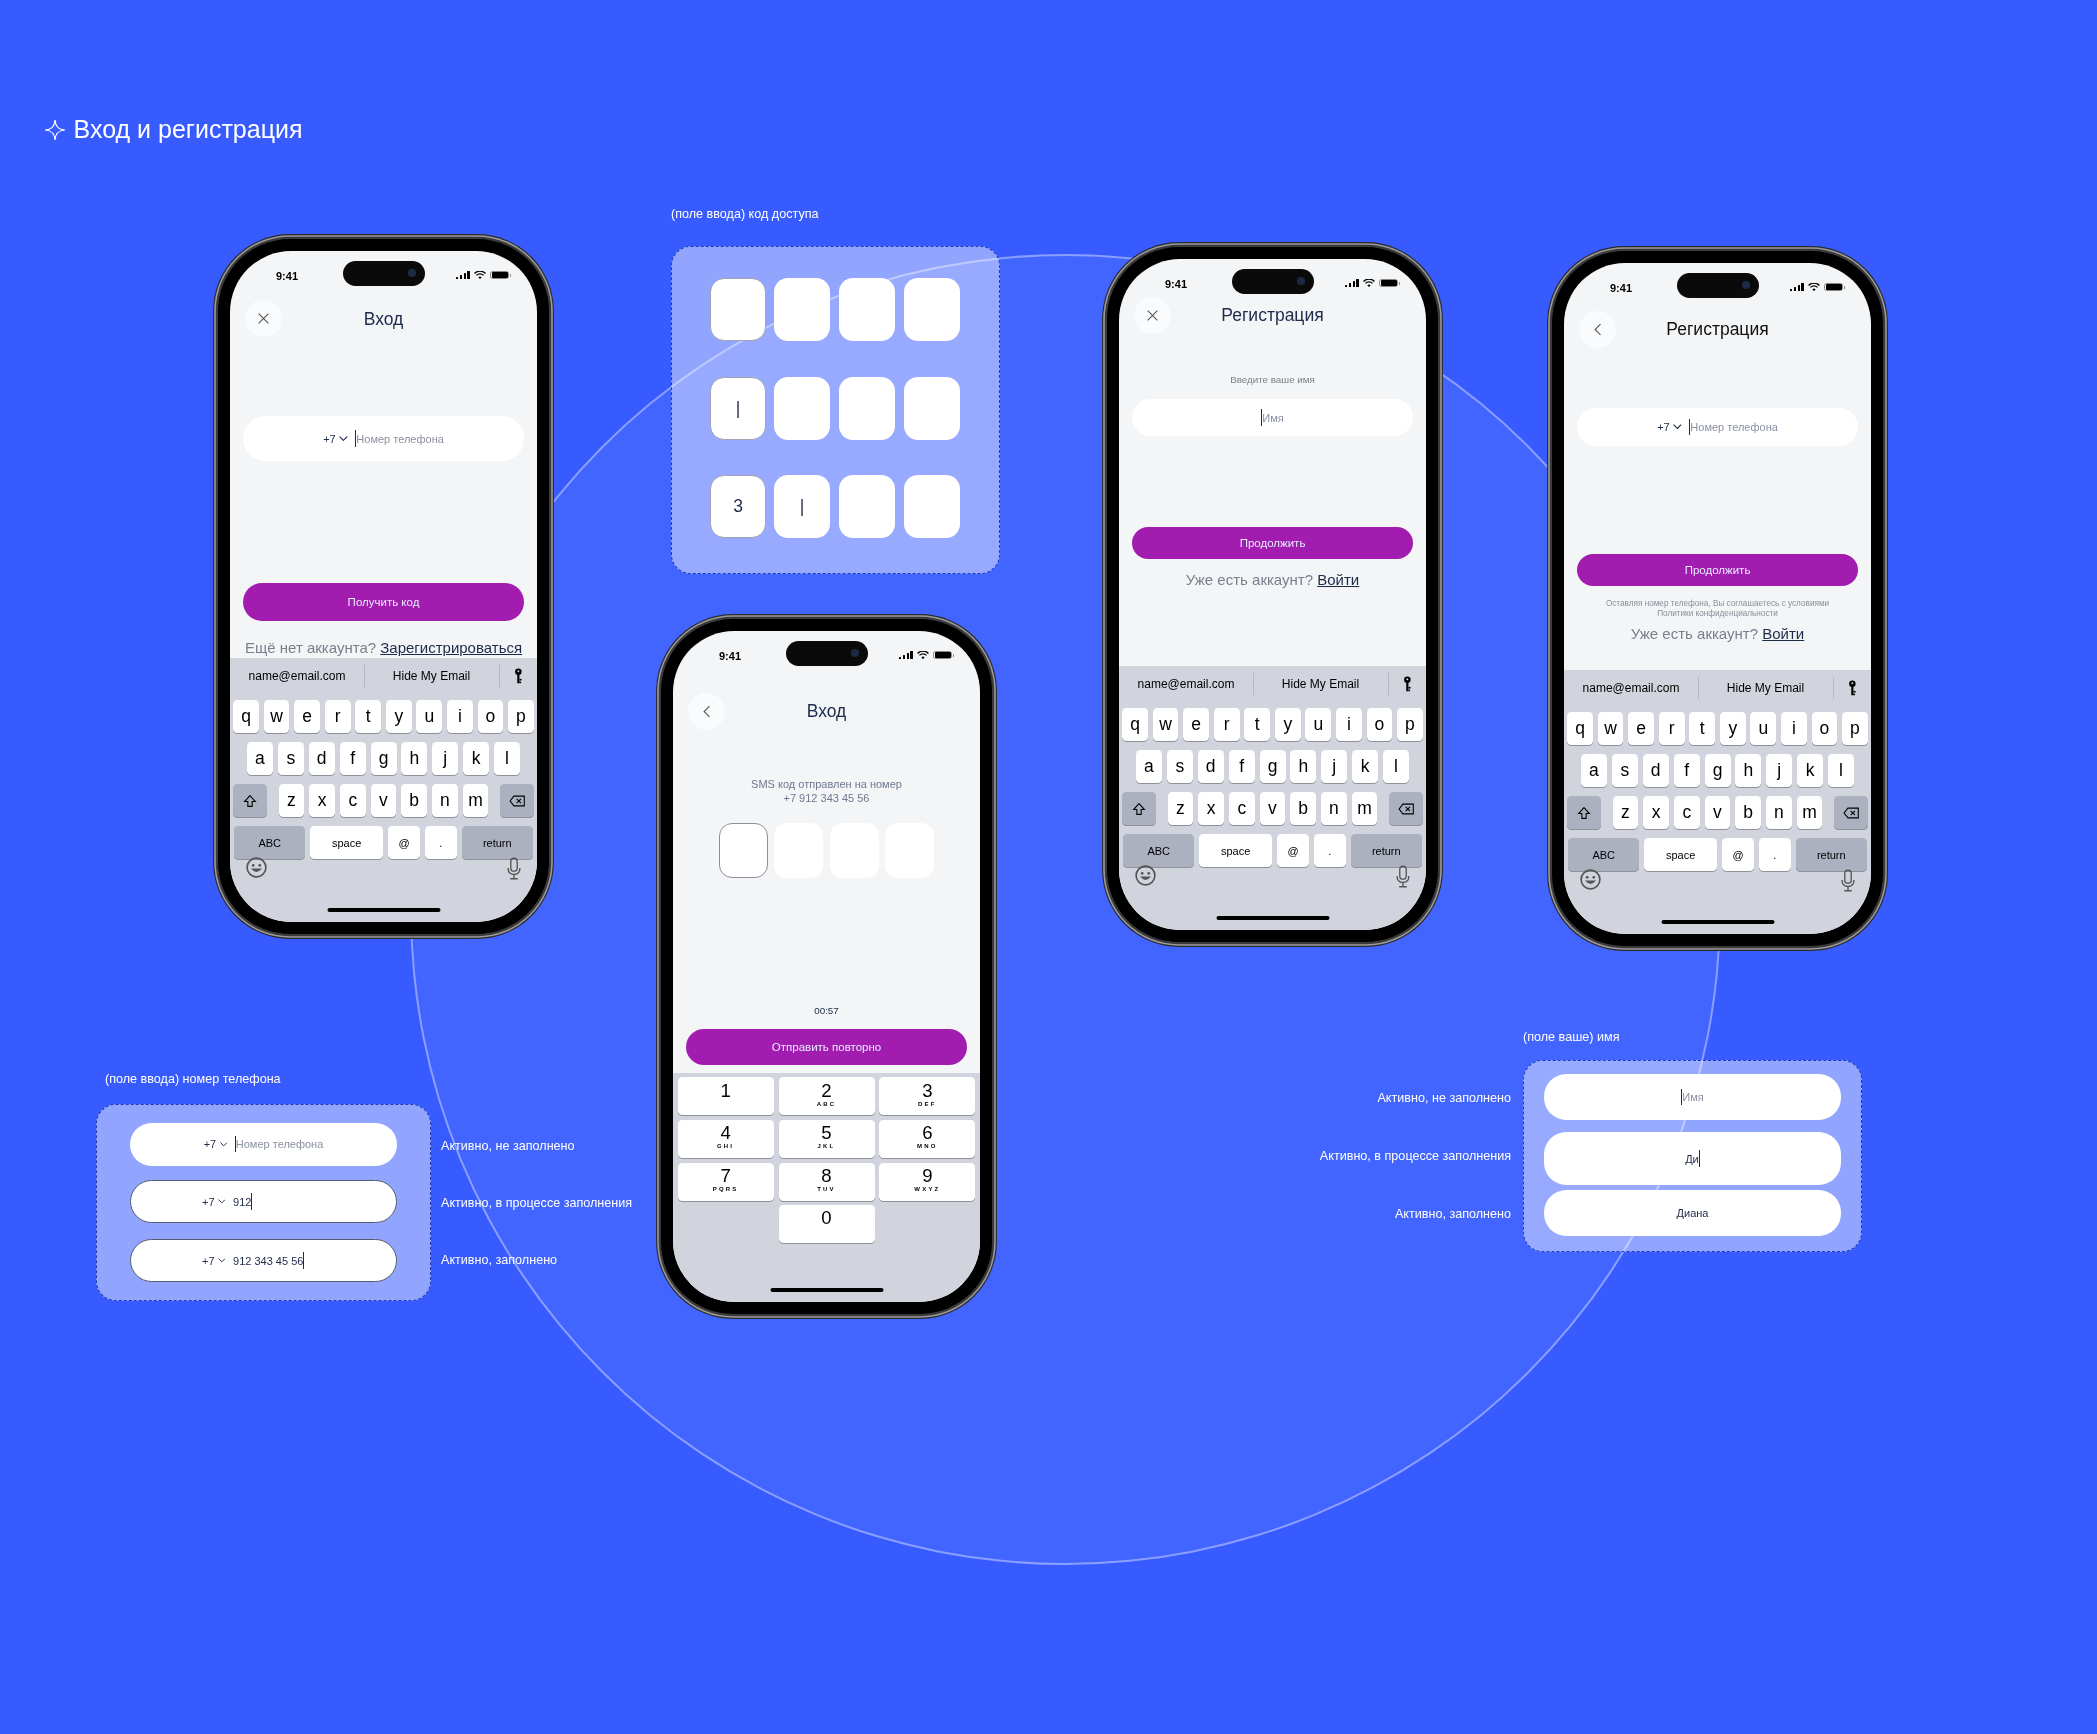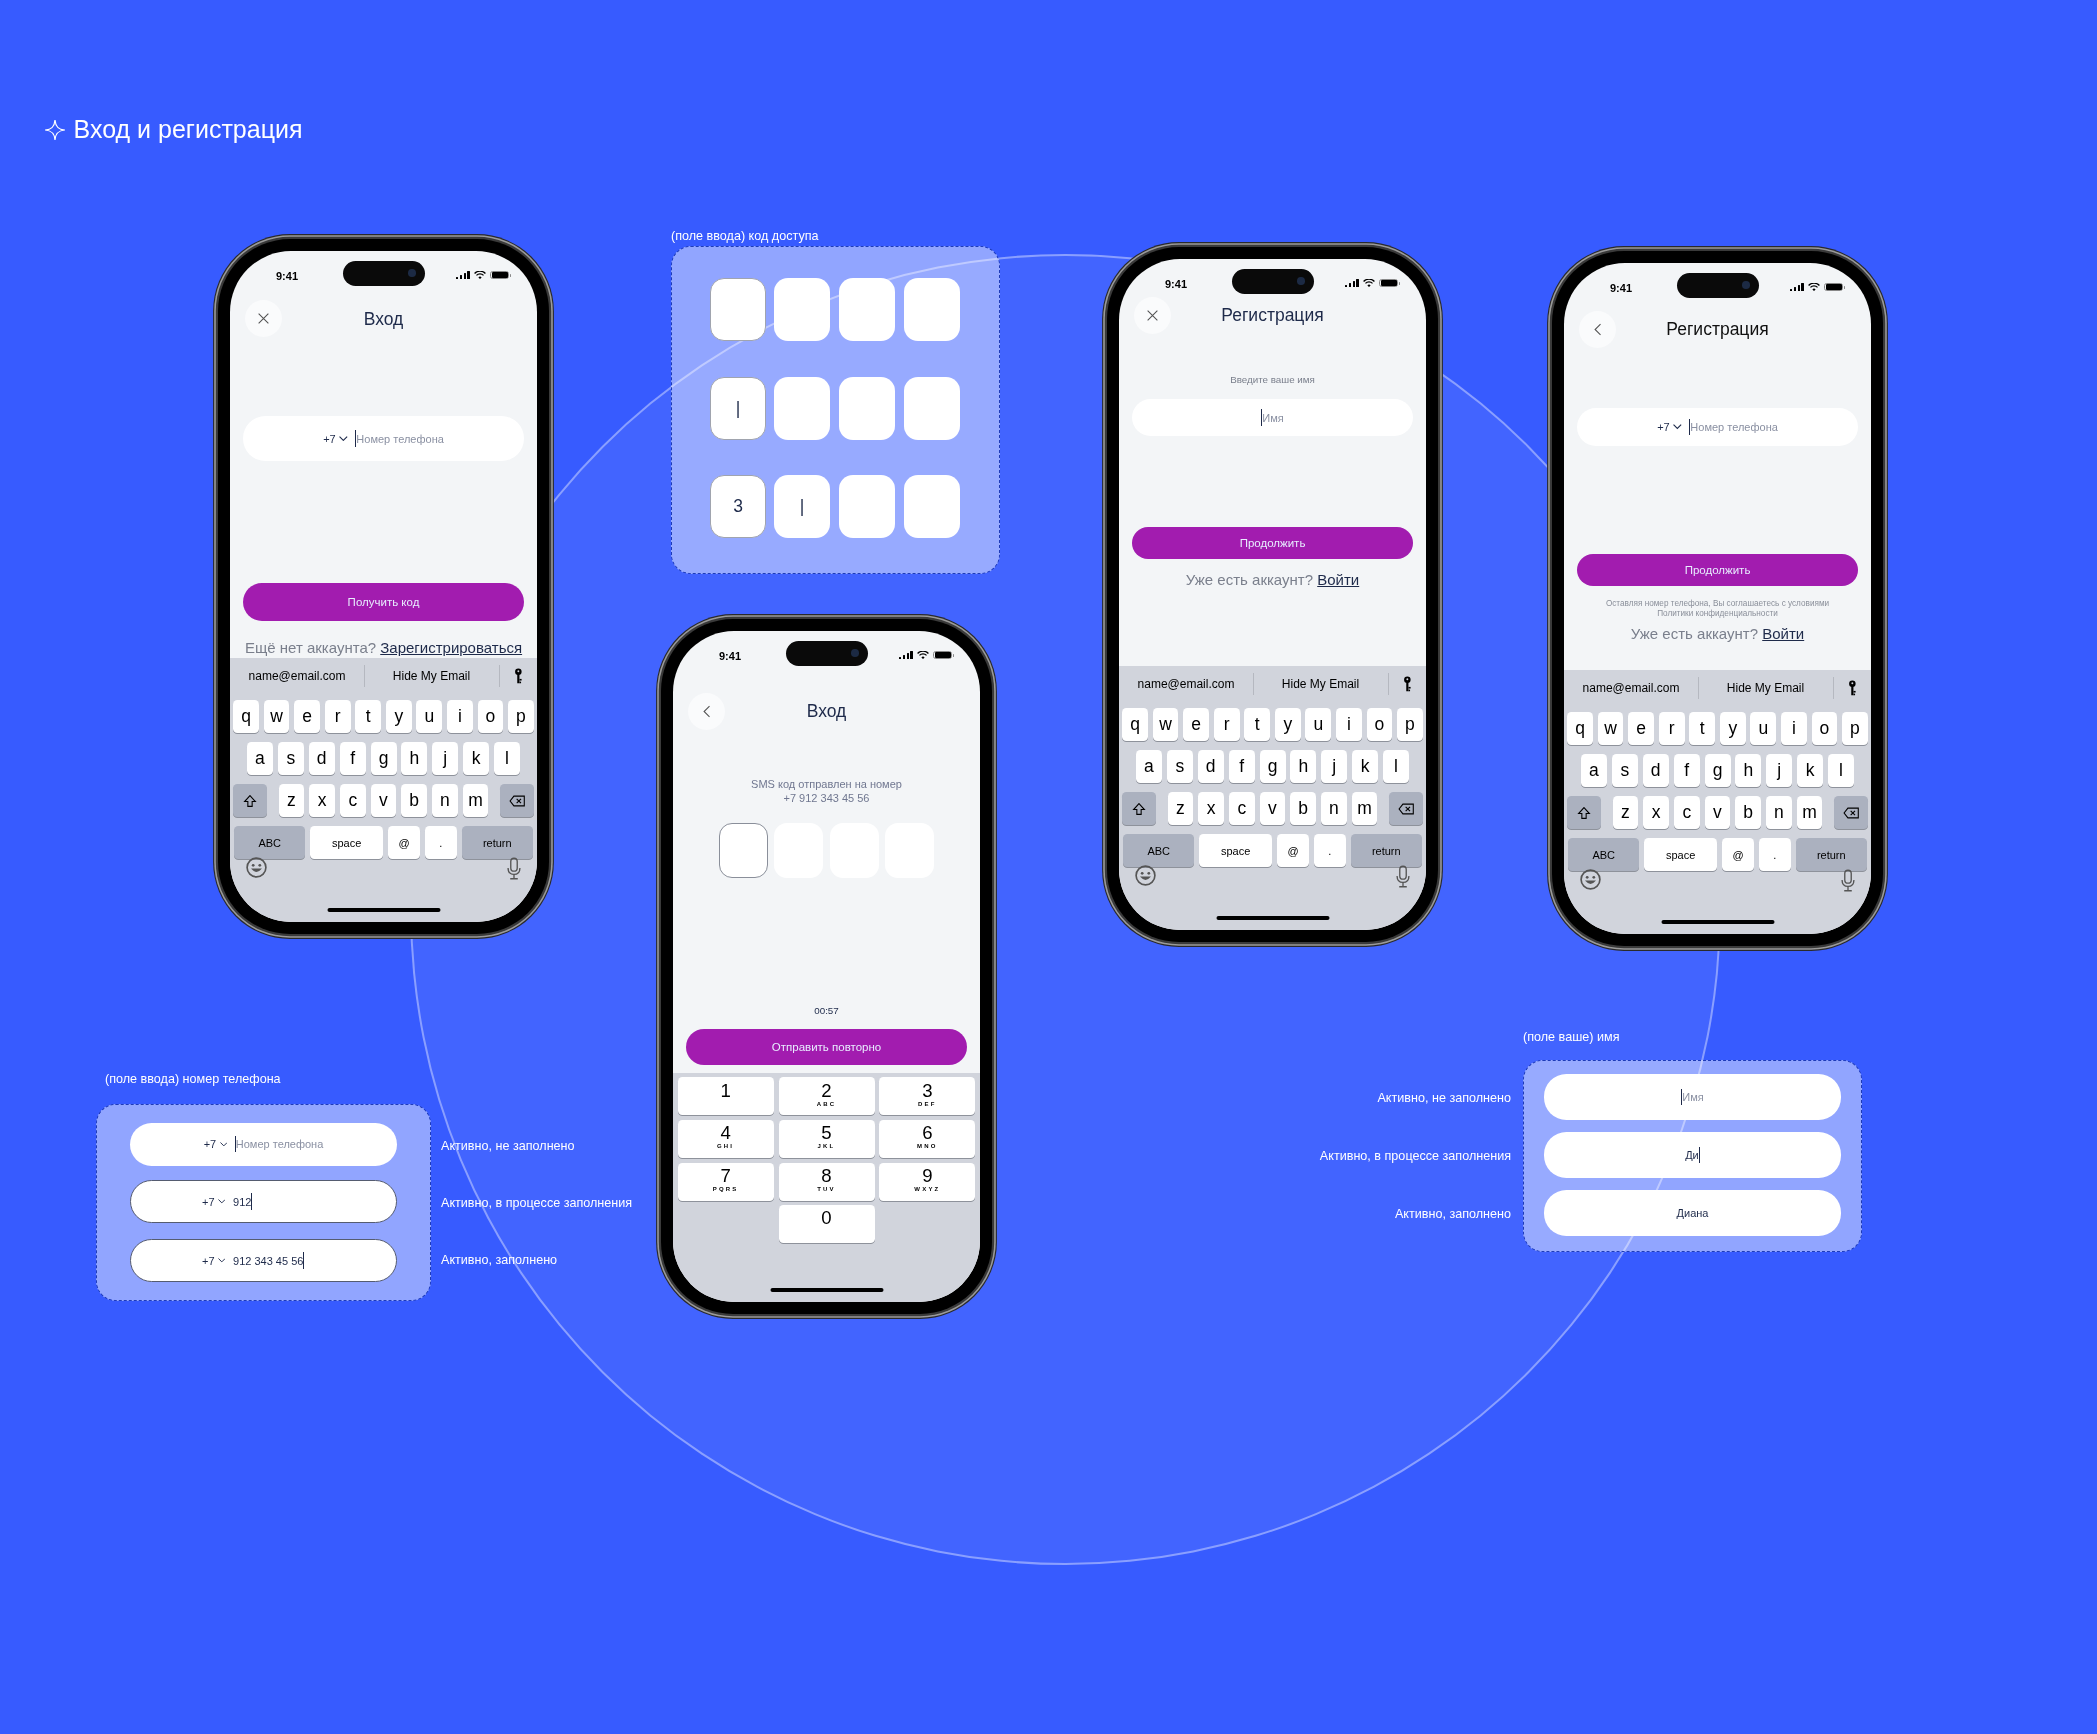--- a/index.html
+++ b/index.html
@@ -538,21 +538,21 @@
       <svg class="mic" width="14" height="23" viewBox="0 0 26 42">
           <rect x="7" y="2" width="12" height="24" rx="6" fill="none" stroke="#555" stroke-width="2.5"></rect>
           <path d="M2 20 Q2 32 13 32 Q24 32 24 20" fill="none" stroke="#555" stroke-width="2.5"></path>
           <path d="M13 32 L13 39 M6 40 L20 40" stroke="#555" stroke-width="2.5"></path>
         </svg>
       <div class="home-ind"></div>
     </div>
   </div>
 </div>
 
-<div class="panel-label" style="left:671px; top:229px;">(поле ввода) код доступа</div>
+<div class="panel-label" style="left:671px; top:207px;">(поле ввода) код доступа</div>
 <div class="panel" style="left:671px; top:246px; width:329px; height:328px;">
   <div class="code-box active" style="left:38px; top:31px;"></div>
   <div class="code-box" style="left:102px; top:31px;"></div>
   <div class="code-box" style="left:167px; top:31px;"></div>
   <div class="code-box" style="left:232px; top:31px;"></div>
 
   <div class="code-box active" style="left:38px; top:130px; font-weight:100;">|</div>
   <div class="code-box" style="left:102px; top:130px;"></div>
   <div class="code-box" style="left:167px; top:130px;"></div>
   <div class="code-box" style="left:232px; top:130px;"></div>
@@ -599,21 +599,21 @@
 <div class="state-label" style="left:441px; top:1139px;">Активно, не заполнено</div>
 <div class="state-label" style="left:441px; top:1196px;">Активно, в процессе заполнения</div>
 <div class="state-label" style="left:441px; top:1253px;">Активно, заполнено</div>
 
 <div class="panel-label" style="left:1523px; top:1030px;">(поле ваше) имя</div>
 <div class="panel" style="left:1523px; top:1060px; width:339px; height:192px;">
   <div class="pill-input" style="left:19.7px; right:19.7px; top:13px; height:46px;">
     <span class="caret"></span>
     <span class="placeholder">Имя</span>
   </div>
-  <div class="pill-input" style="left:19.7px; right:19.7px; top:71px; height:46px;">
+  <div class="pill-input" style="left:19.7px; right:19.7px; top:71px; height:53px;">
     <span>Ди</span>
       <span class="caret"></span>
   </div>
   <div class="pill-input" style="left:19.7px; right:19.7px; top:129px; height:46px;">
     <span>Диана</span>
   </div>
 </div>
 <div class="state-label" style="right:586px; top:1091px;">Активно, не заполнено</div>
 <div class="state-label" style="right:586px; top:1149px;">Активно, в процессе заполнения</div>
 <div class="state-label" style="right:586px; top:1207px;">Активно, заполнено</div>

